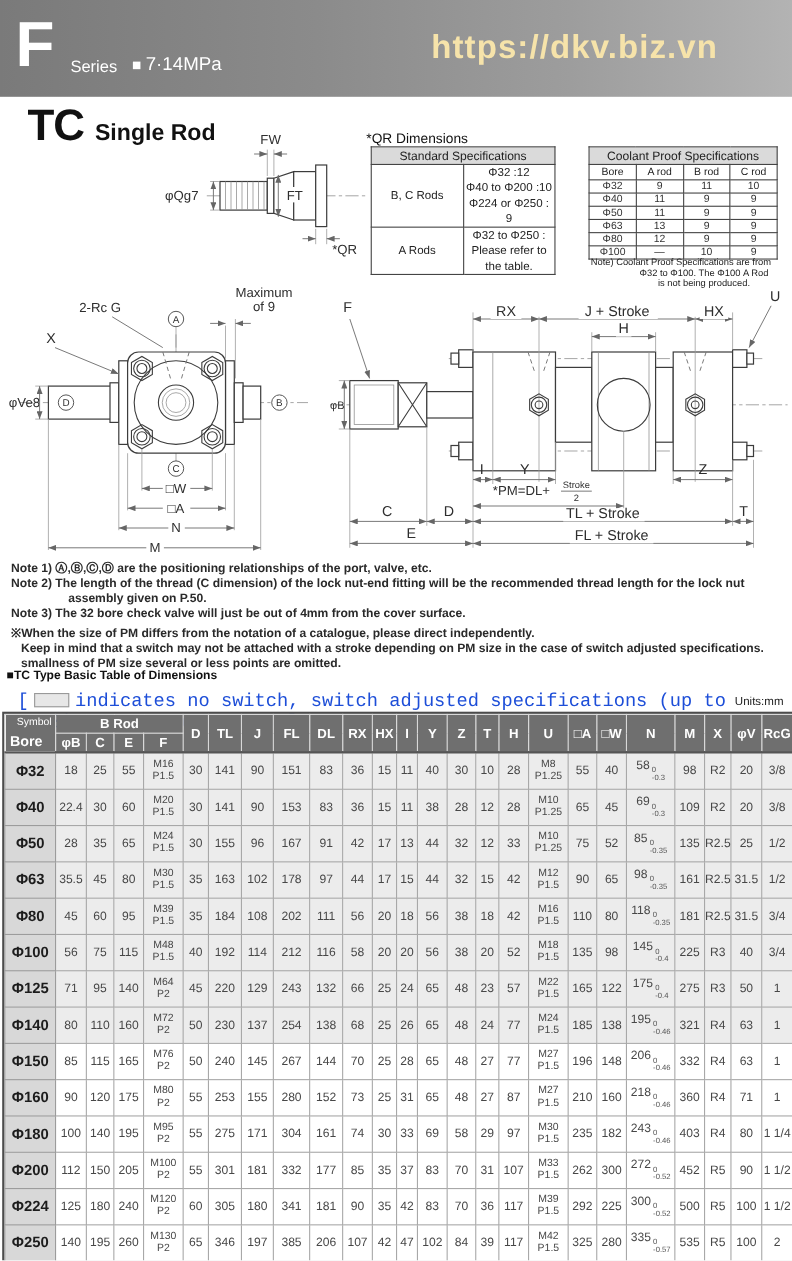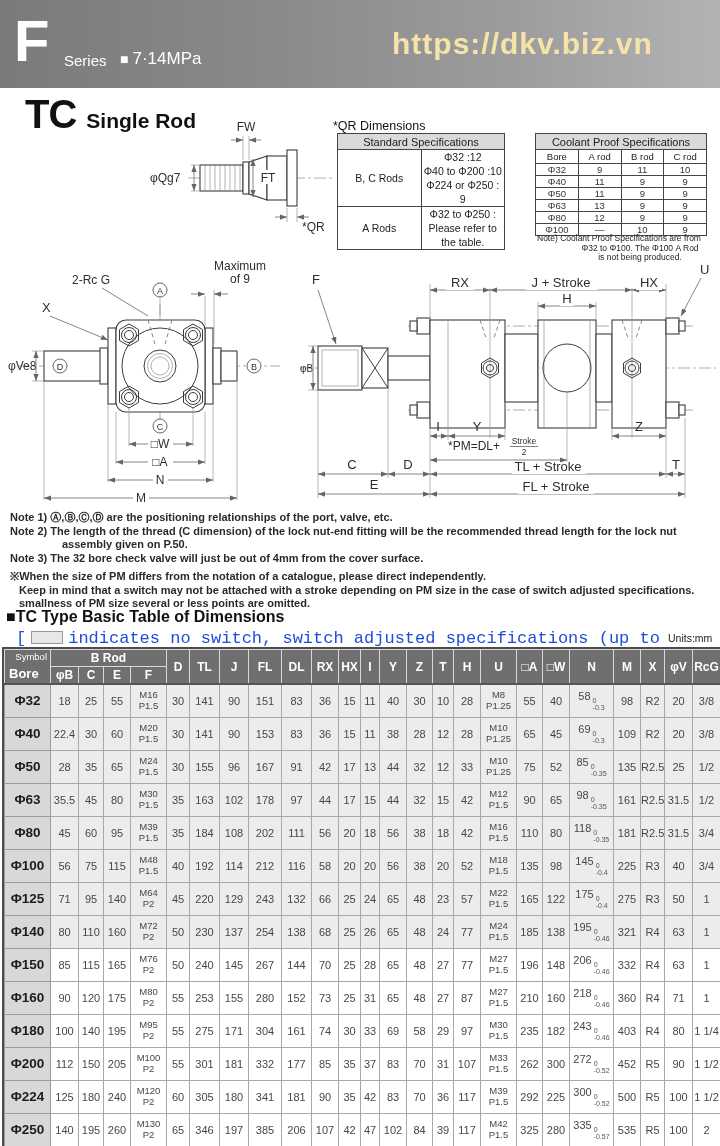--- a/index.html
+++ b/index.html
@@ -56,21 +56,21 @@
   circle.badge{fill:#fff;stroke:#555;stroke-width:0.9;}
   text.badge-t{font-size:9px;fill:#333;}
 
   
   .notes{position:absolute;left:10px;top:511px;width:706px;font-size:11px;line-height:13.5px;color:#2a2a2a;font-weight:bold;}
   .note-line.ind1{padding-left:52px;}
   .note-line.ind2{padding-left:9px;}
   .note-line.gap{margin-top:5px;}
 
   
-  .tbl-title{position:absolute;left:6px;top:608px;font-size:16px;font-weight:bold;color:#111;}
+  .tbl-title{position:absolute;left:6px;top:608px;font-size:11px;font-weight:bold;color:#111;}
   .legend{position:absolute;left:16px;top:629px;font-size:17px;color:#1d4ed8;font-family:Liberation Mono, monospace;}
   .legend .box{display:inline-block;width:30px;height:11px;background:#e7e7e7;border:1px solid #999;
                vertical-align:-1px;margin:0 5px;}
   .units{position:absolute;left:668px;top:632px;font-size:10.5px;color:#222;}
   .dim-wrap{position:absolute;left:2px;top:647px;width:716px;border:2px solid #4c4c4c;}
   table.dim{border-collapse:collapse;table-layout:fixed;width:716px;}
   table.dim thead th{background:#6f6f6f;color:#fff;border:1px solid #d8d8d8;font-size:12px;
                      font-weight:bold;height:16px;padding:0;}
   table.dim thead tr{height:16px;}
   table.dim tbody tr{height:33px;}

